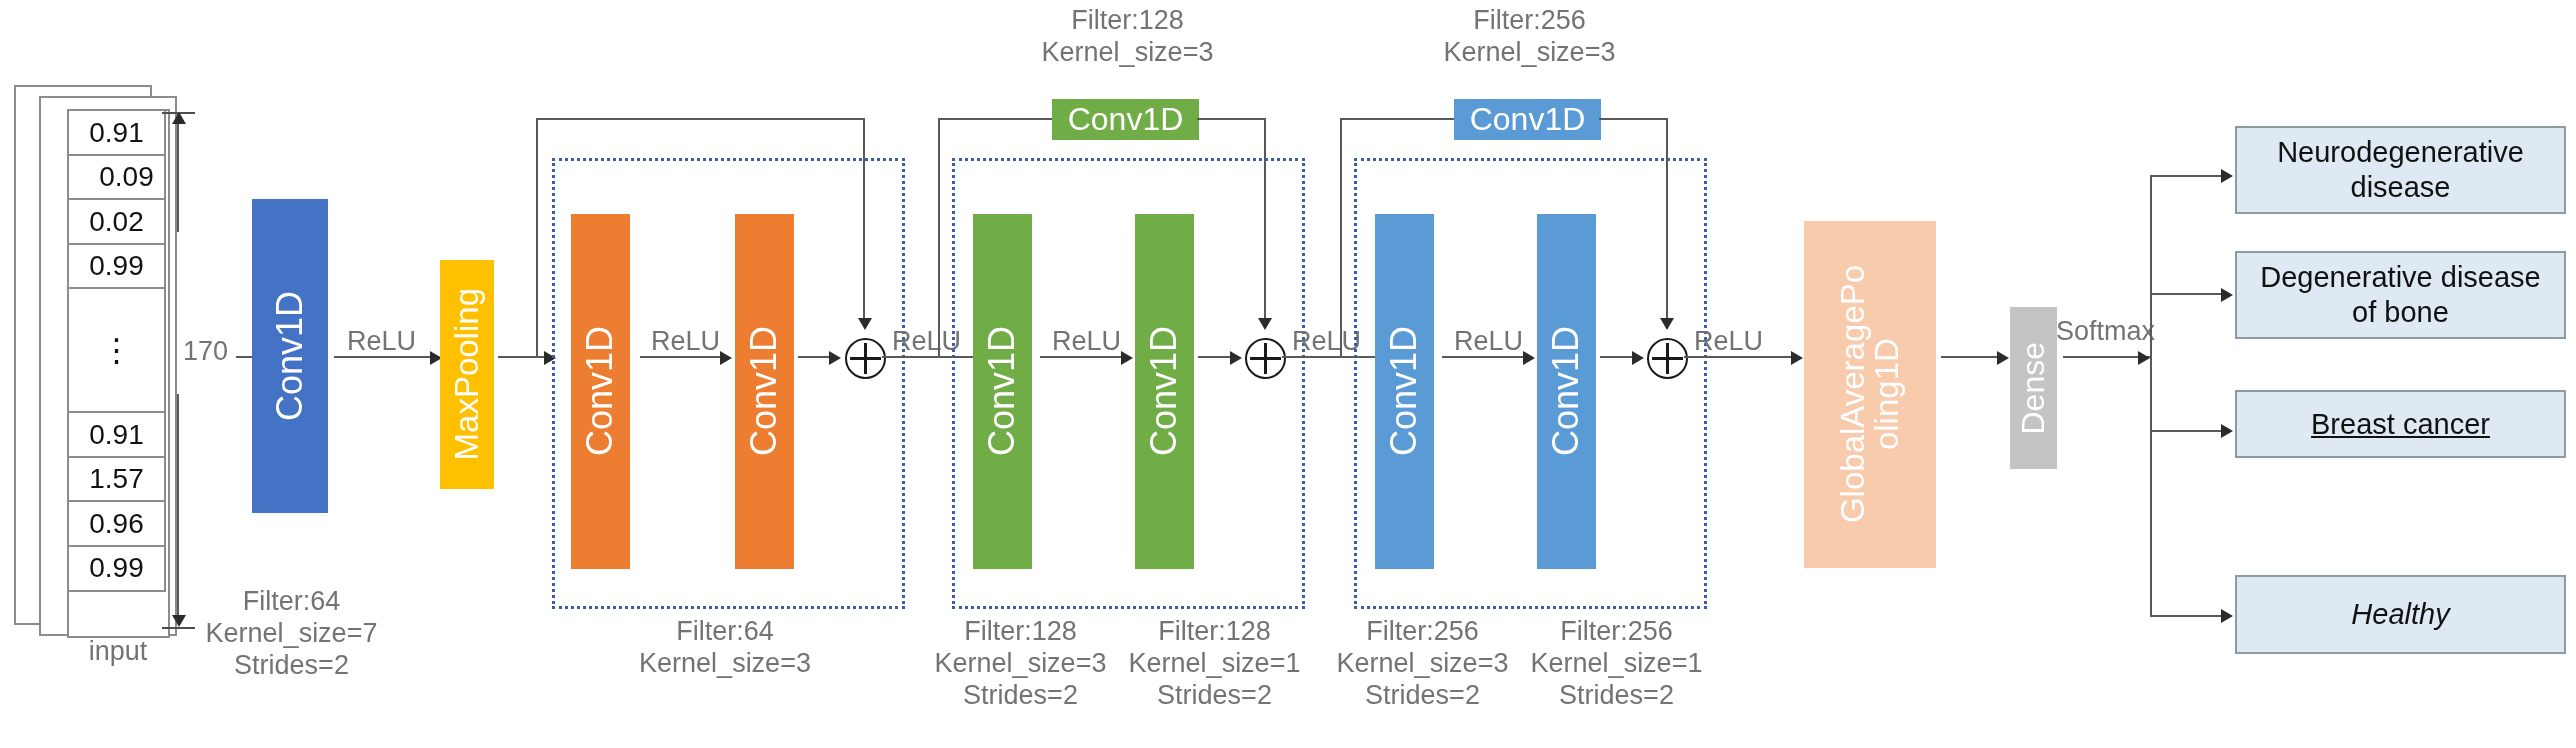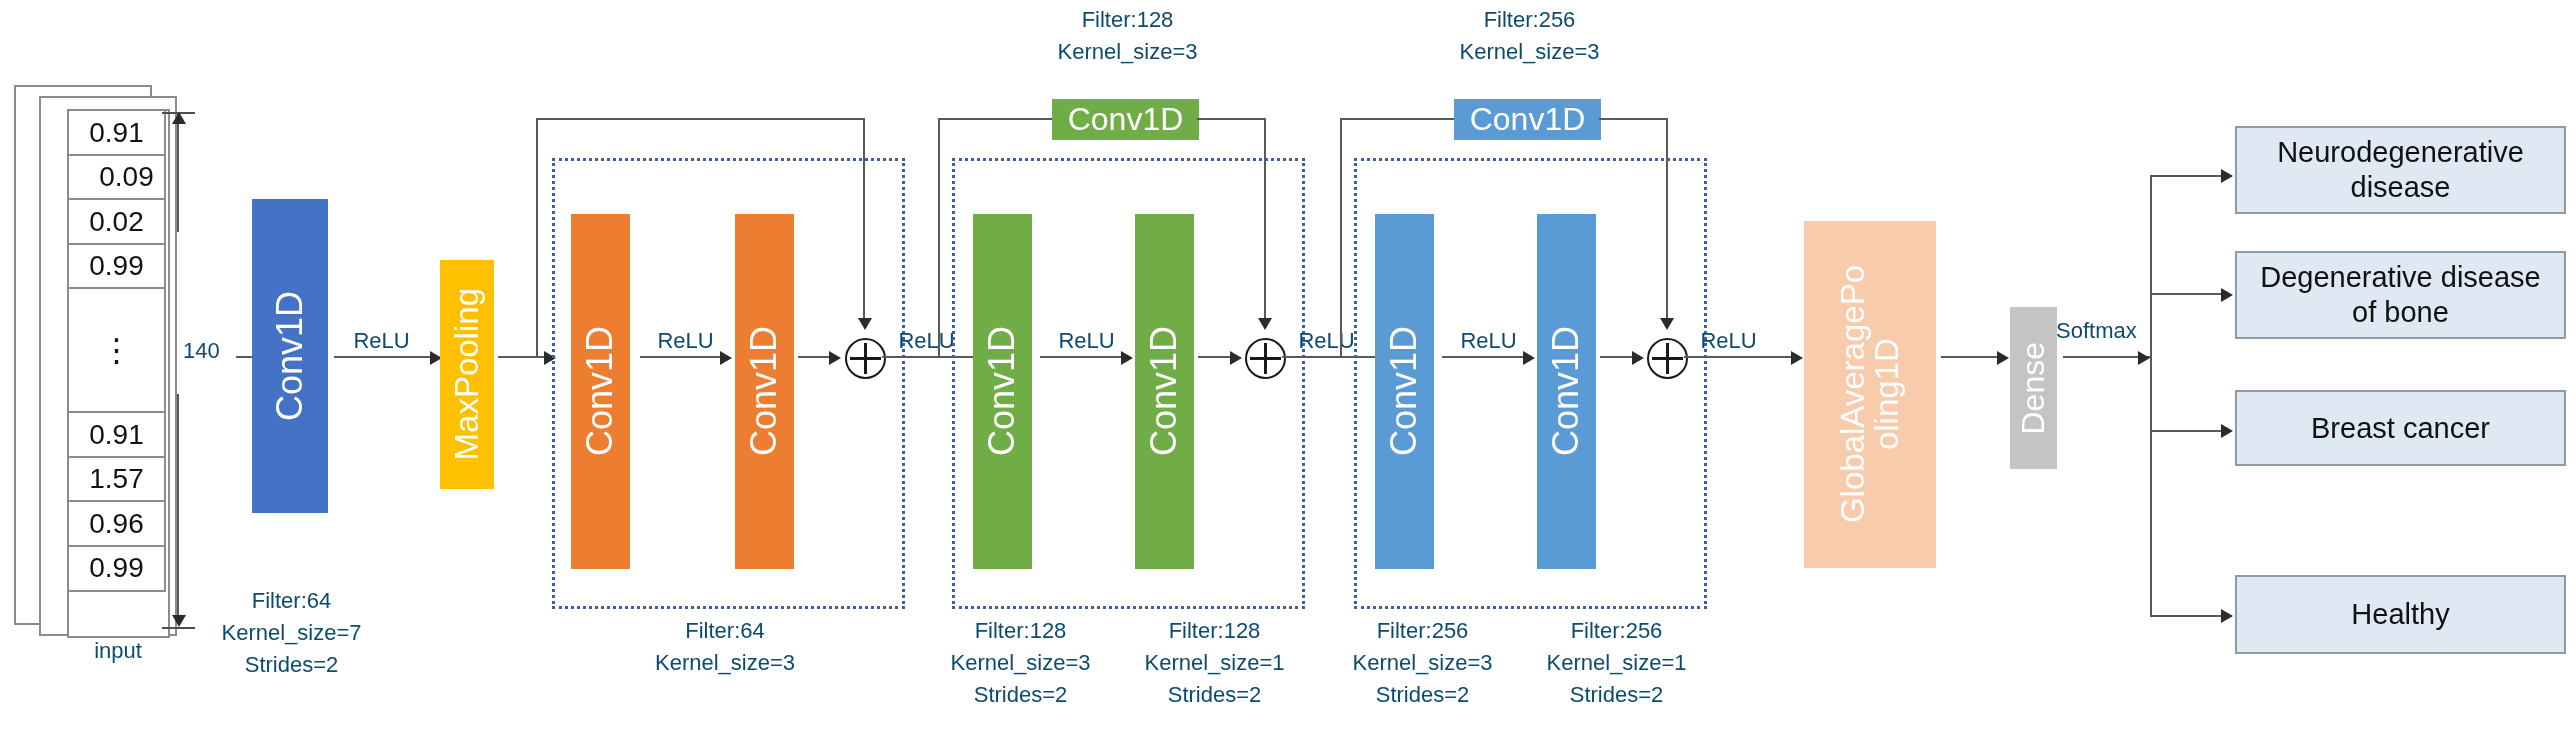--- a/index.html
+++ b/index.html
@@ -12,21 +12,21 @@
     position:absolute;display:flex;align-items:center;justify-content:center;
     color:#ffffff;font-size:36px;letter-spacing:0px;line-height:1.02;
     text-align:center;
   }
   .vbar span{
     writing-mode:vertical-rl;transform:rotate(180deg);white-space:pre;
   }
 
   
   .cap{
-    position:absolute;color:#0c4a6e;font-size:22px;line-height:32px;
+    position:absolute;color:#737373;font-size:27px;line-height:32px;
     text-align:center;white-space:pre;
   }
   .cap.left{text-align:left;}
 
   
   .hline{position:absolute;background:#595959;height:2.4px;}
   .vline{position:absolute;background:#595959;width:2.4px;}
 
   
   .arrowR{
@@ -112,21 +112,21 @@
   </div>
 
   <div class="tick" style="left:162px;top:112px;width:33px;"></div>
   <div class="vline" style="left:177px;top:112px;height:120px;"></div>
   <div class="arrowU" style="left:172px;top:112px;"></div>
 
   <div class="vline" style="left:177px;top:394px;height:229px;"></div>
   <div class="arrowD" style="left:172px;top:615px;"></div>
   <div class="tick" style="left:162px;top:627px;width:33px;"></div>
 
-  <div class="cap left" style="left:183px;top:335px;width:55px;">140</div>
+  <div class="cap left" style="left:183px;top:335px;width:55px;">170</div>
 
   <div class="cap" style="left:47px;top:635px;width:142px;">input</div>
 
   <div class="hline" style="left:236px;top:356px;width:47px;"></div>
   <div class="arrowR" style="left:282px;top:351px;"></div>
 
   <div class="vbar" style="left:252px;top:199px;width:76px;height:314px;background:#4472c4;">
     <span>Conv1D</span>
   </div>
   <div class="cap" style="left:193px;top:585px;width:197px;">Filter:64<br>Kernel_size=7<br>Strides=2</div>
@@ -266,17 +266,17 @@
   <div class="arrowR" style="left:2221px;top:288px;"></div>
 
   <div class="hline" style="left:2150px;top:430px;width:75px;"></div>
   <div class="arrowR" style="left:2221px;top:424px;"></div>
 
   <div class="hline" style="left:2150px;top:615px;width:75px;"></div>
   <div class="arrowR" style="left:2221px;top:609px;"></div>
 
   <div class="outbox" style="left:2235px;top:251px;width:331px;height:88px;">Degenerative disease of bone</div>
   <div class="outbox" style="left:2235px;top:126px;width:331px;height:88px;">Neurodegenerative disease</div>
-  <div class="outbox" style="left:2235px;top:390px;width:331px;height:76px;">Breast cancer</div>
-  <div class="outbox" style="left:2235px;top:575px;width:331px;height:79px;">Healthy</div>
+  <div class="outbox" style="left:2235px;top:390px;width:331px;height:68px;text-decoration:underline;">Breast cancer</div>
+  <div class="outbox" style="left:2235px;top:575px;width:331px;height:79px;font-style:italic;">Healthy</div>
 
 </div>
 
 
 </body></html>

